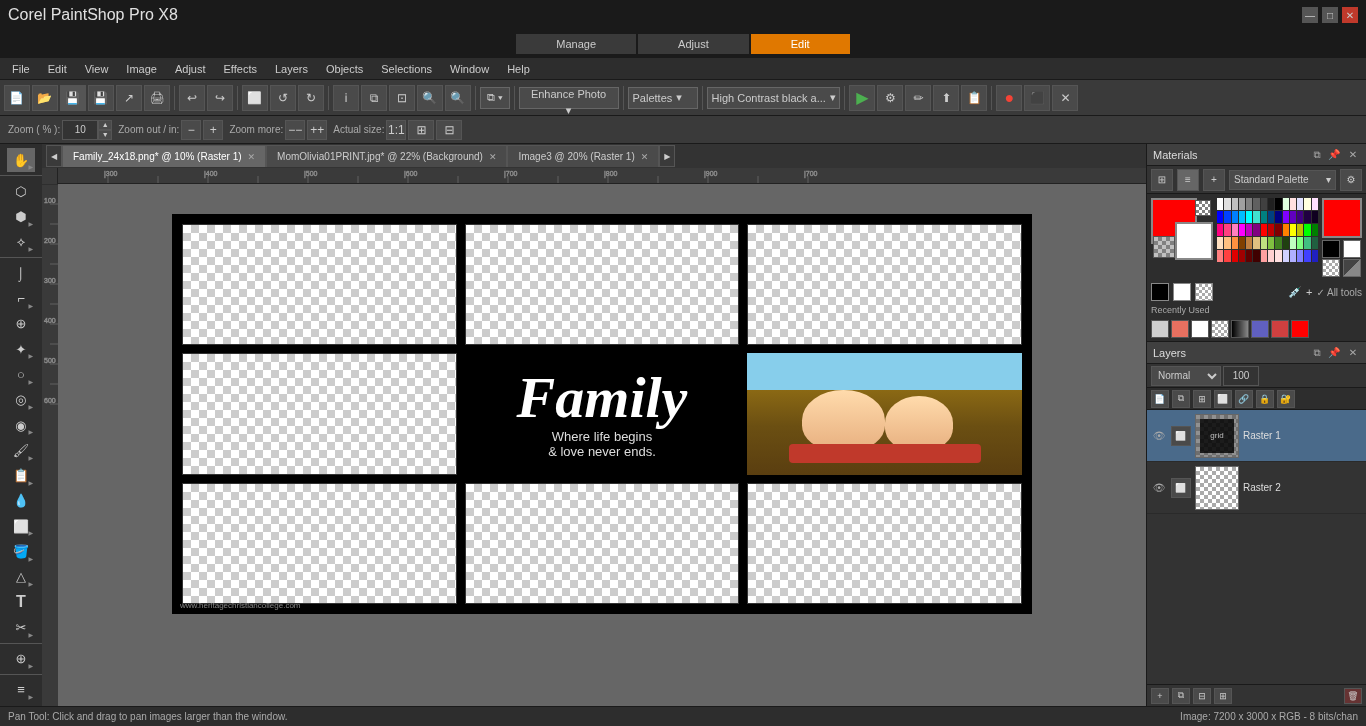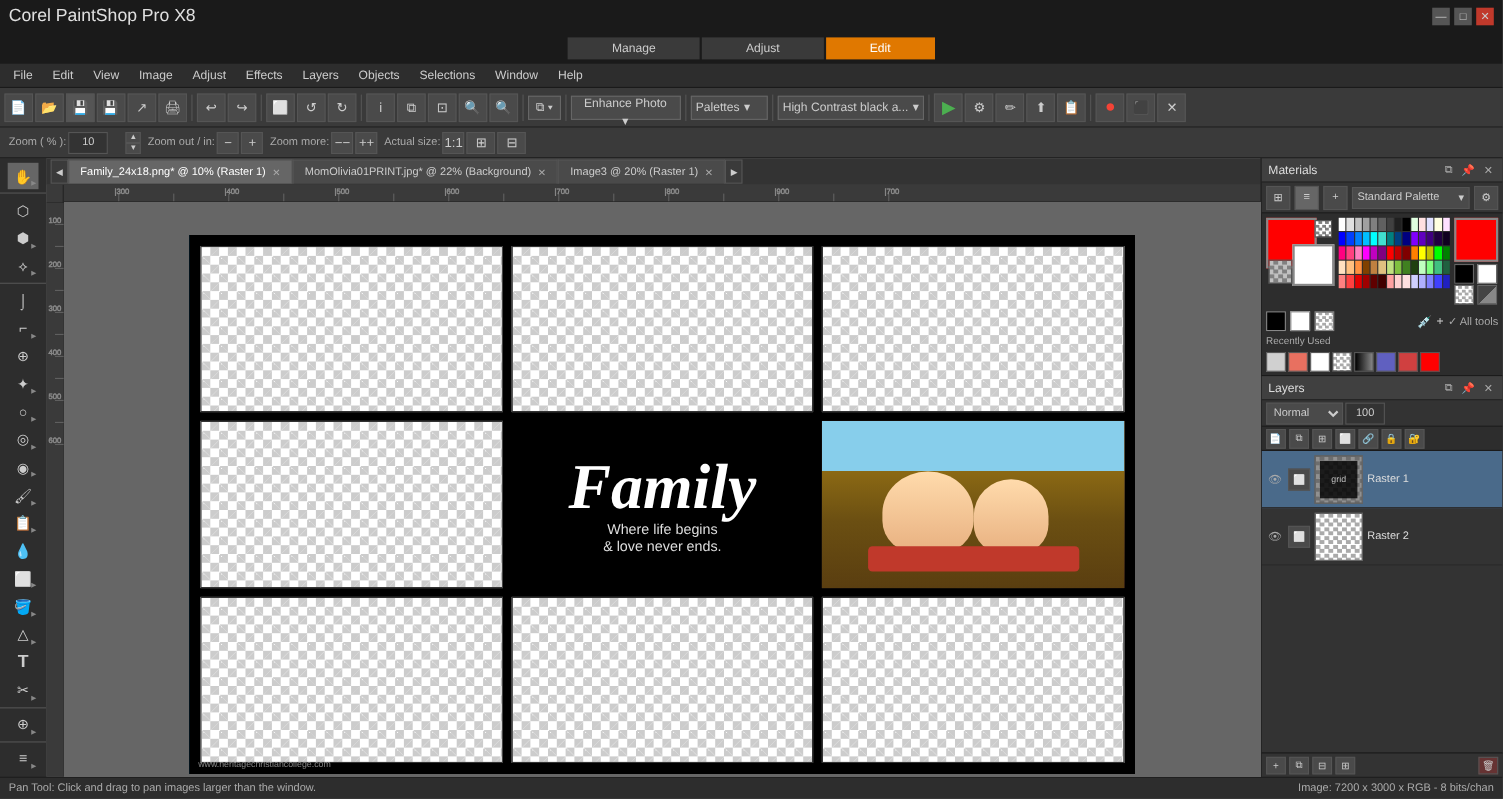--- a/index.html
+++ b/index.html
@@ -442,21 +442,21 @@
   <button class="tb-btn">⬆</button>
   <button class="tb-btn">📋</button>
   <div class="tb-separator"></div>
   <button class="tb-btn" style="color:#f44336; font-size:16px;">●</button>
   <button class="tb-btn">⬛</button>
   <button class="tb-btn">✕</button>
 </div>
 
 <div id="toolbar2">
   <span class="tb-label">Zoom ( % ):</span>
-  <div style="display:flex;align-items:center;gap:16px;">
+  <div style="display:flex;align-items:center;gap:0;">
     <input class="tb-input" value="10" style="">
     <div style="display:flex;flex-direction:column;gap:0;">
       <button style="width:14px;height:10px;background:#4a4a4a;border:1px solid #555;cursor:pointer;color:#ccc;font-size:7px;display:flex;align-items:center;justify-content:center;">▲</button>
       <button style="width:14px;height:10px;background:#4a4a4a;border:1px solid #555;cursor:pointer;color:#ccc;font-size:7px;display:flex;align-items:center;justify-content:center;">▼</button>
     </div>
   </div>
   <span class="tb-label">Zoom out / in:</span>
   <button class="tb-btn" style="width:20px;height:20px;">−</button>
   <button class="tb-btn" style="width:20px;height:20px;">+</button>
   <span class="tb-label">Zoom more:</span>
@@ -576,21 +576,21 @@
                 <text x="646" y="8" fill="#888" font-size="7">|900</text>
               <line x1="700" y1="8" x2="700" y2="16"></line>
               <line x1="750" y1="8" x2="750" y2="16"></line>
                 <text x="746" y="8" fill="#888" font-size="7">|700</text>
             </g>
           </svg>
         </div>
 
         <div id="canvas-scroll">
 
-          <div id="doc-canvas" style="margin: 10px auto; background:#0c4a6e; position:relative; width:860px; height:490px;">
+          <div id="doc-canvas" style="margin: 10px auto; background:#0c4a6e; position:relative; width:860px; height:400px;">
 
             <div style="position:absolute;top:0;left:0;right:0;bottom:0;display:grid;grid-template-columns:1fr 1fr 1fr;grid-template-rows:1fr 1fr 1fr;gap:8px;padding:10px;background:#000;">
 
               <div class="checker" style="border:1px solid #333;"></div>
               <div class="checker" style="border:1px solid #333;"></div>
               <div class="checker" style="border:1px solid #333;"></div>
 
               <div class="checker" style="border:1px solid #333;"></div>
               <div class="center-cell" style="background:#000;display:flex;flex-direction:column;align-items:center;justify-content:center;">
                 <div style="font-family:Georgia,serif;font-style:italic;font-size:58px;color:#fff;font-weight:bold;line-height:1;">Family</div>

